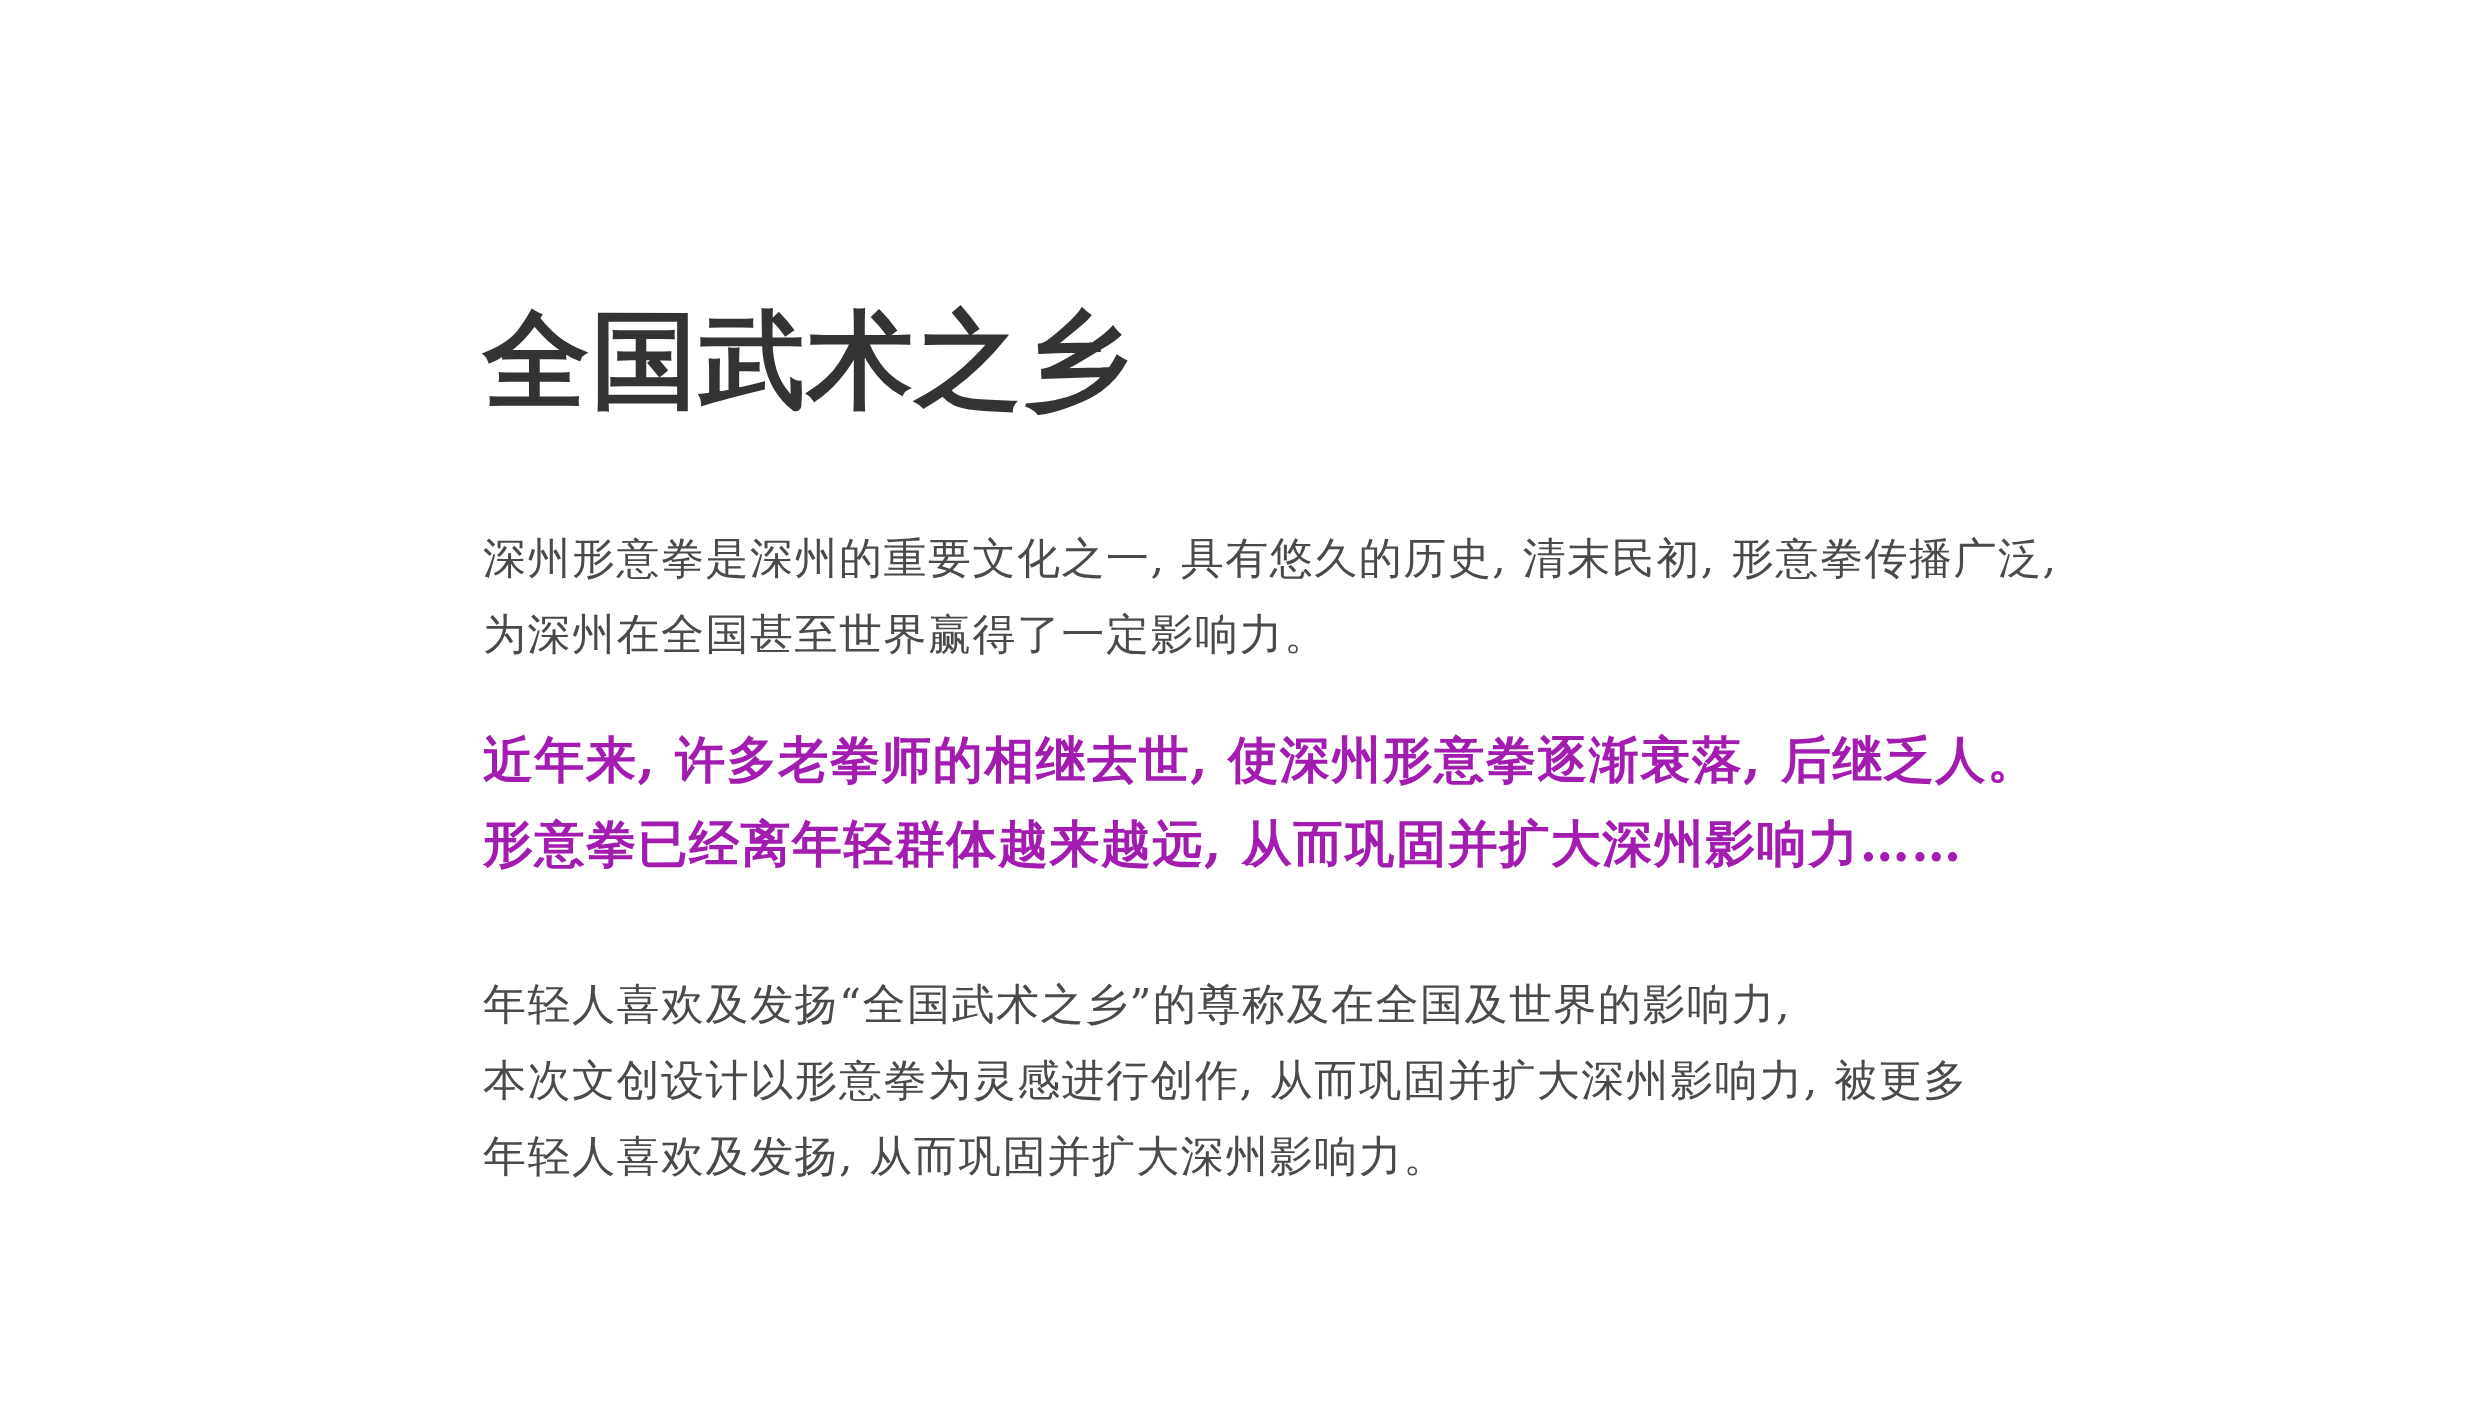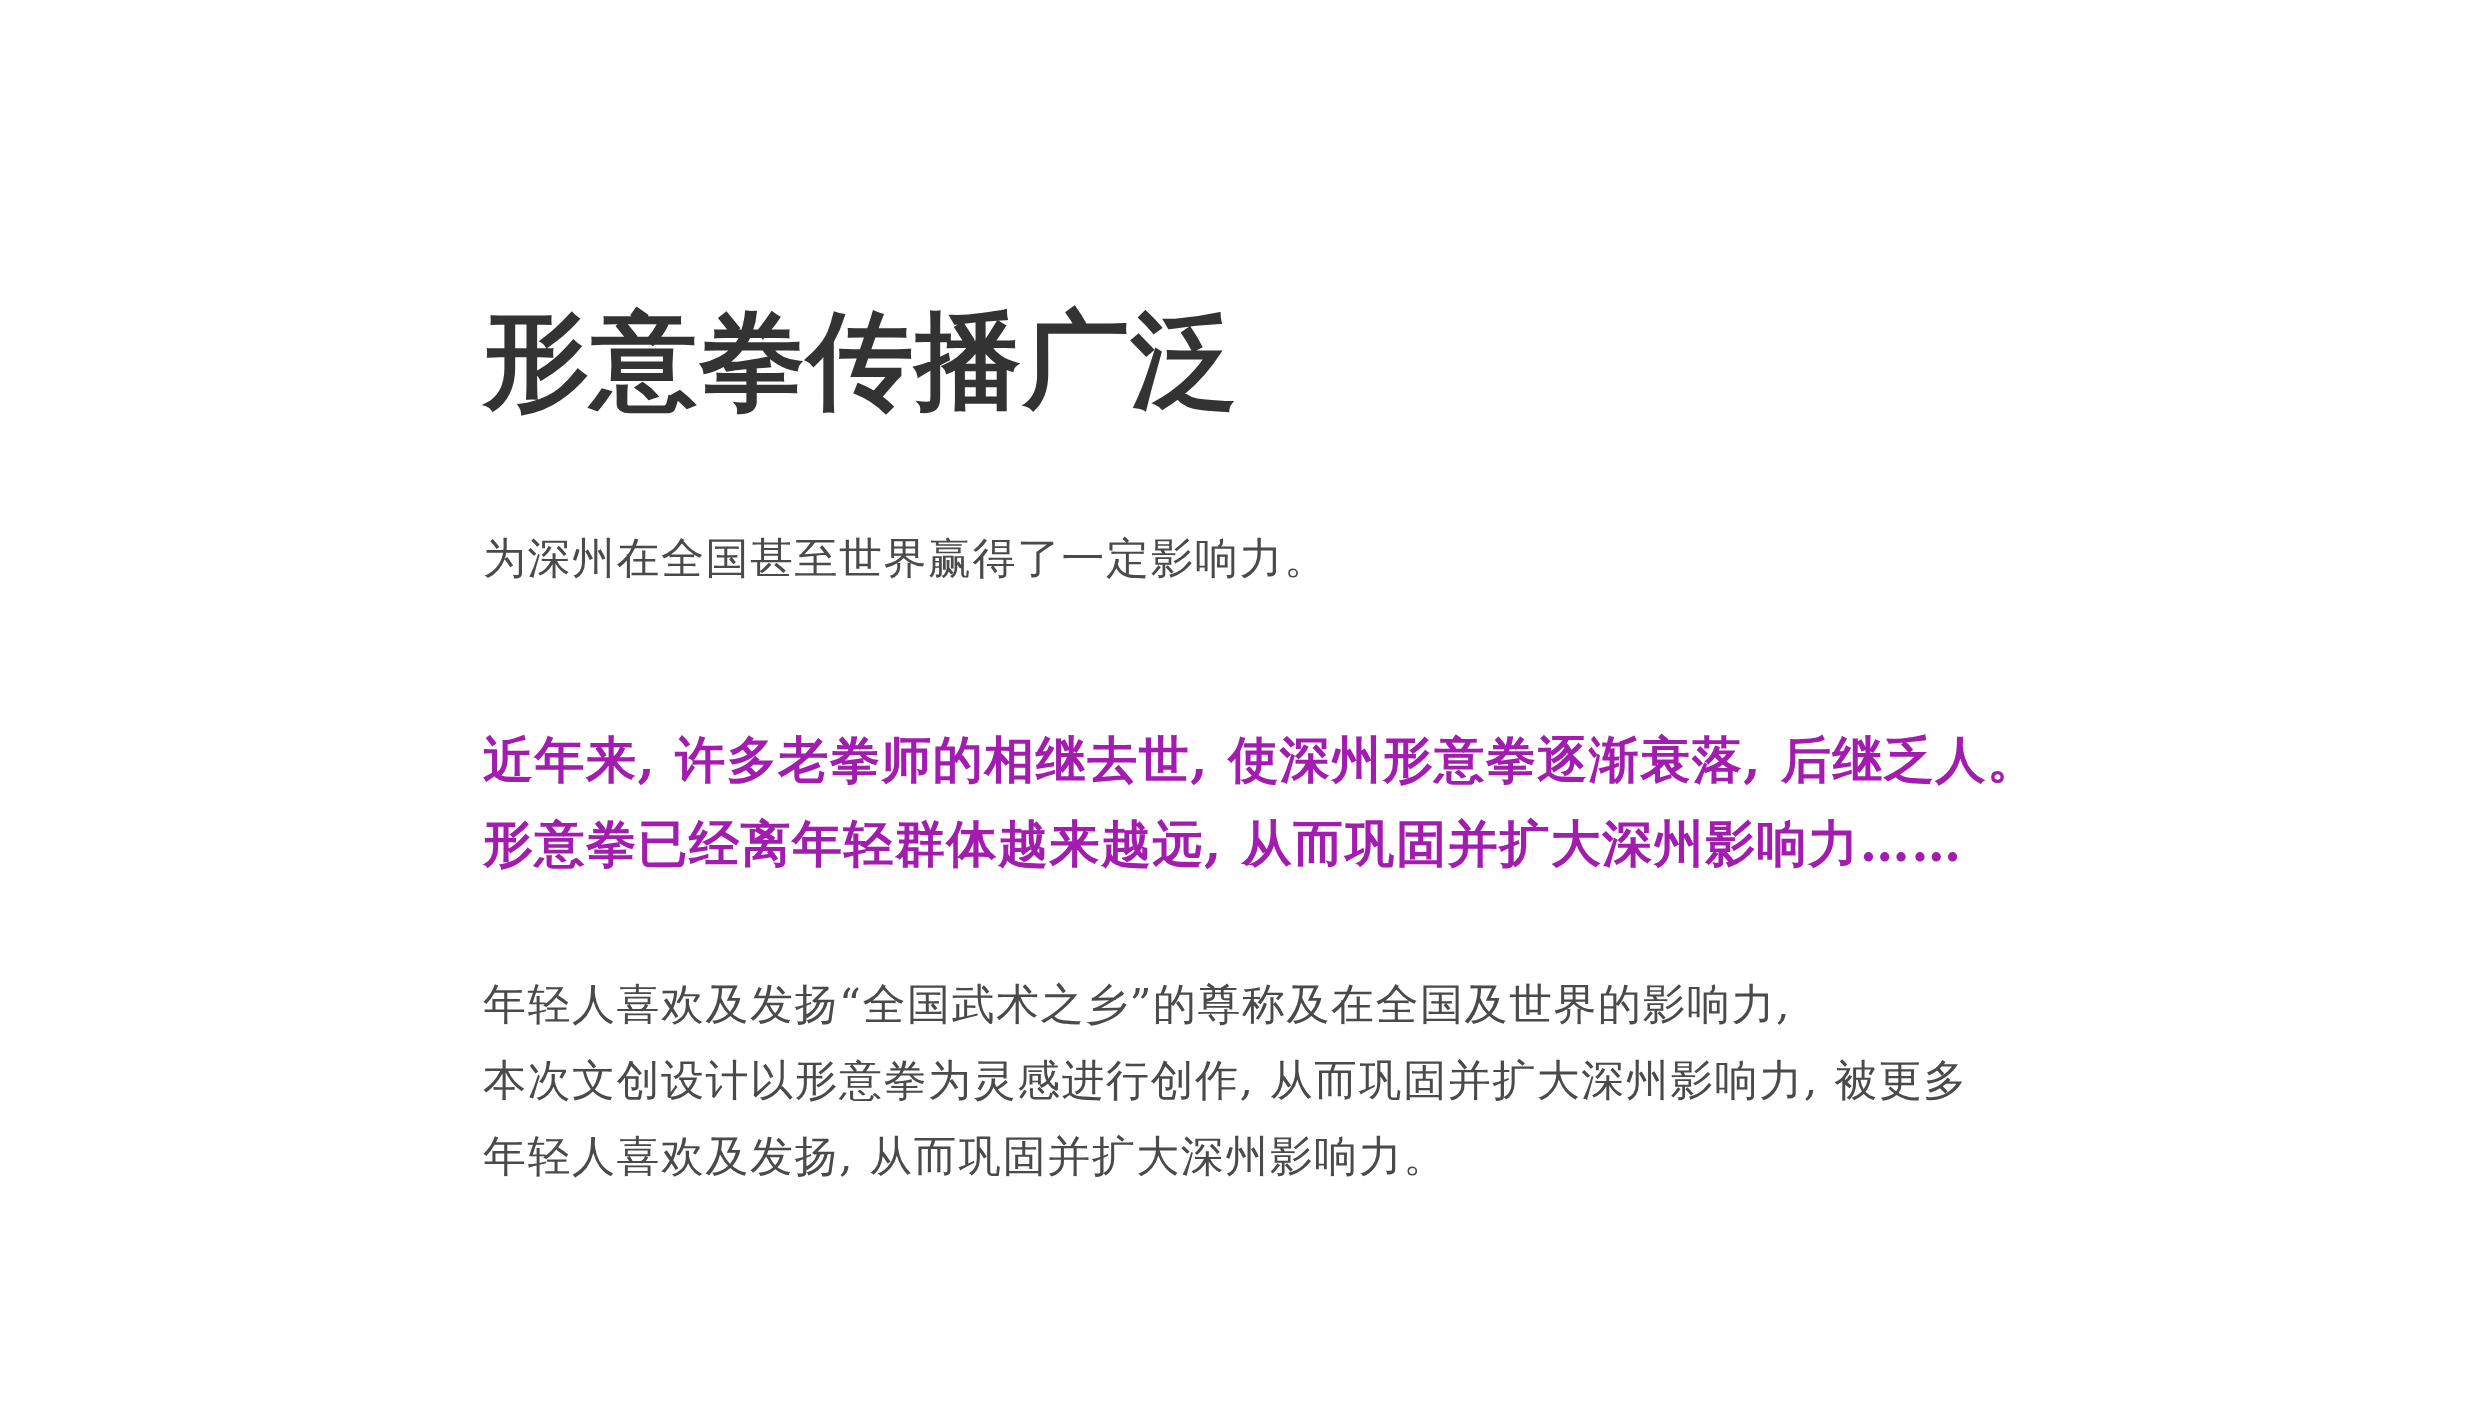--- a/index.html
+++ b/index.html
@@ -50,23 +50,24 @@
   }
   .para-intro      { top: 520px; }
   .para-highlight  { top: 718px; }
   .para-conclusion { top: 966px; }
 </style>
 </head>
 <body>
 
 <div class="page">
 
-  <h1 class="page-title">形意拳传播广泛</h1>
+  <h1 class="page-title">全国武术之乡</h1>
 
   <div class="paragraph para-regular para-intro">
+    <div class="line">深州形意拳是深州的重要文化之一, 具有悠久的历史, 清末民初, 形意拳传播广泛,</div>
     <div class="line">为深州在全国甚至世界赢得了一定影响力。</div>
   </div>
 
   <div class="paragraph para-bold para-highlight">
     <div class="line">近年来, 许多老拳师的相继去世, 使深州形意拳逐渐衰落, 后继乏人。</div>
     <div class="line">形意拳已经离年轻群体越来越远, 从而巩固并扩大深州影响力……</div>
   </div>
 
   <div class="paragraph para-regular para-conclusion">
     <div class="line">年轻人喜欢及发扬“全国武术之乡”的尊称及在全国及世界的影响力,</div>

